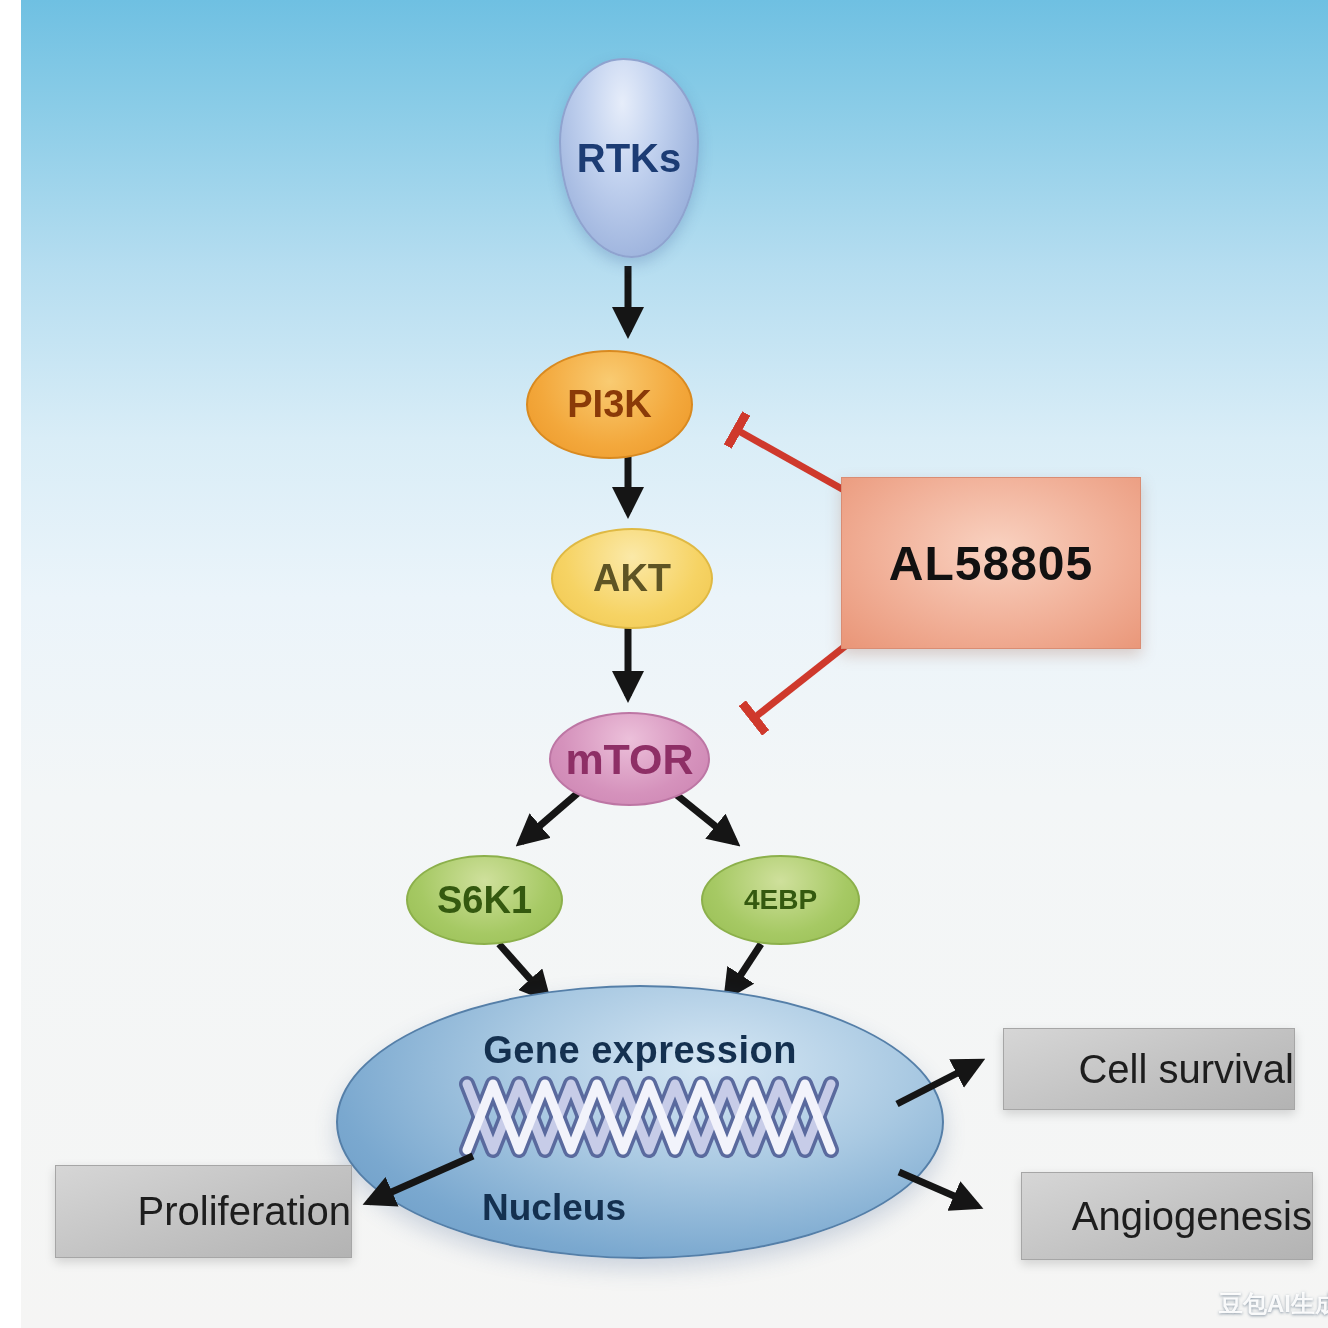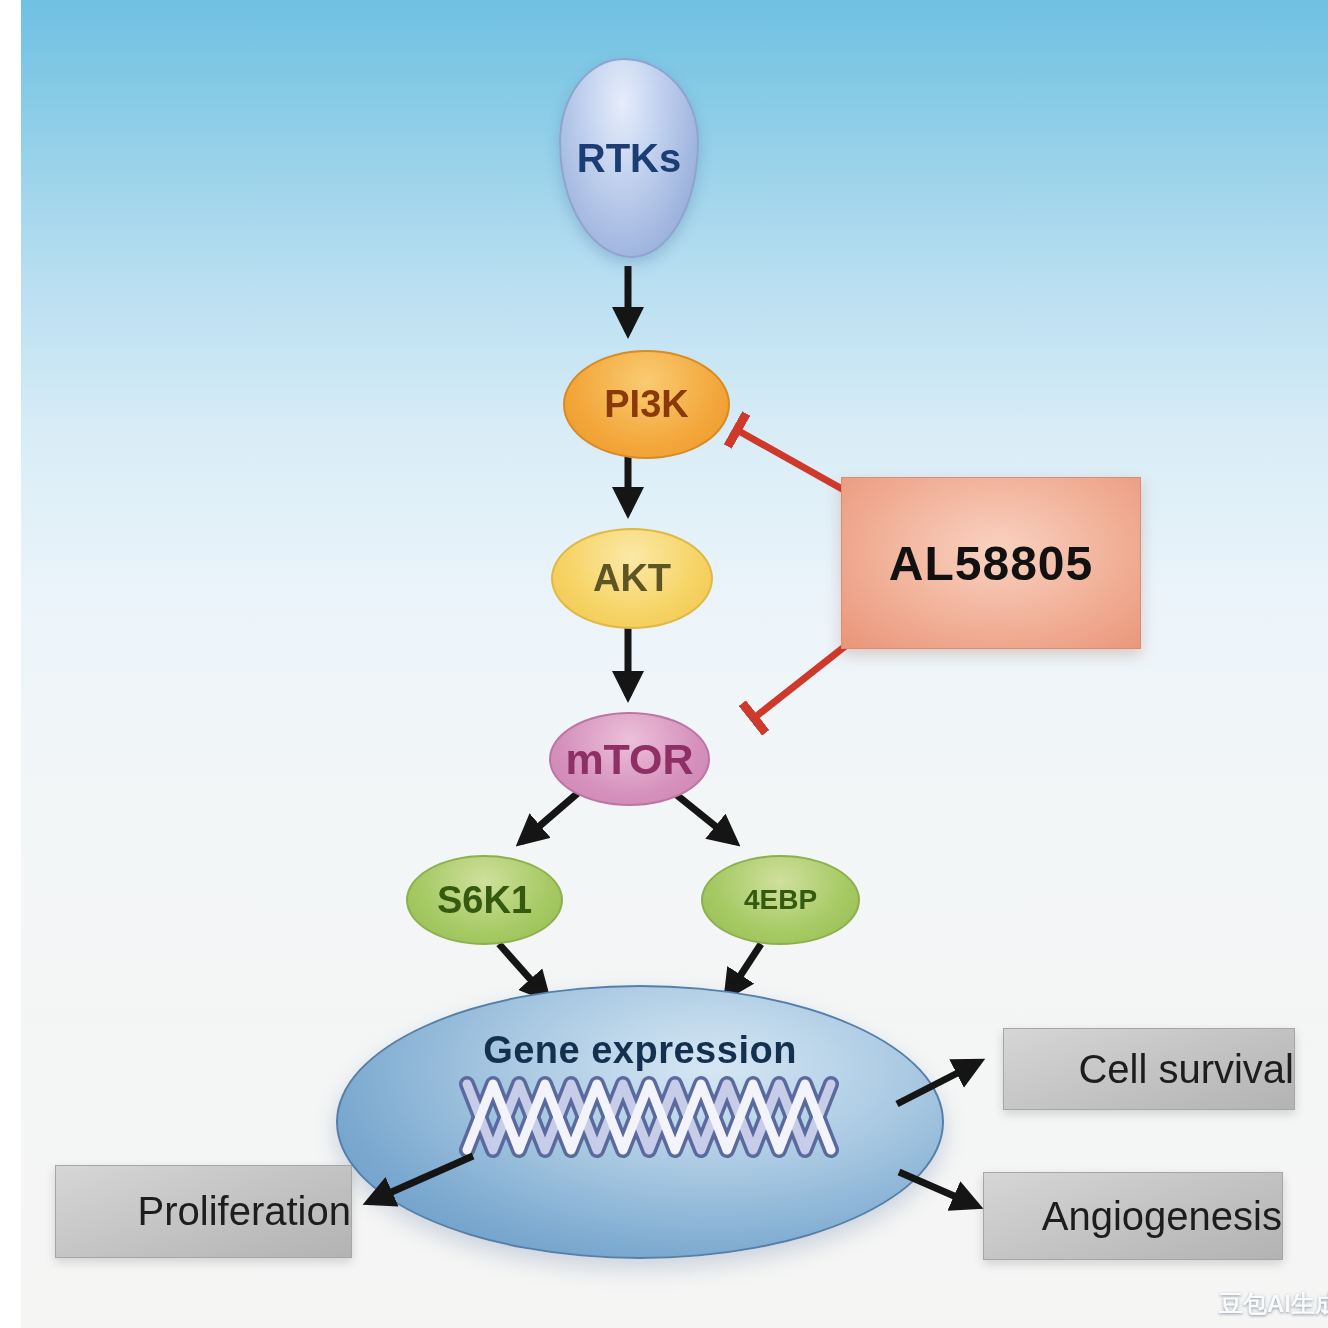--- a/index.html
+++ b/index.html
@@ -30,21 +30,21 @@
 
   .rtks{
     left:538px;top:58px;width:136px;height:196px;
     background:radial-gradient(ellipse at 45% 22%, #e6edfa 0%, #c2d2ef 35%, #9db3dd 75%, #8aa2d2 100%);
     border:2px solid #8fa3cf;
     border-radius:46% 54% 48% 52% / 42% 42% 58% 58%;
     color:#1c3c74;font-size:40px;font-weight:600;
     box-shadow:0 6px 14px rgba(60,90,150,.25);
   }
   .pi3k{
-    left:542px;top:350px;width:163px;height:105px;
+    left:505px;top:350px;width:163px;height:105px;
     background:radial-gradient(ellipse at 50% 28%, #f9cb72 0%, #f3a83c 60%, #ec9626 100%);
     border:2px solid #d98a20;
     color:#8a3a08;font-size:38px;font-weight:600;
   }
   .akt{
     left:530px;top:528px;width:158px;height:97px;
     background:radial-gradient(ellipse at 50% 28%, #fbe9a8 0%, #f6d364 60%, #f0c64e 100%);
     border:2px solid #dfb943;
     color:#5e5424;font-size:38px;font-weight:600;
   }
@@ -91,21 +91,21 @@
   }
 
   .outbox{
     position:absolute;display:flex;align-items:center;justify-content:flex-end;
     background:linear-gradient(160deg,#d6d6d6 0%, #c2c2c2 55%, #b3b3b3 100%);
     border:1px solid #a6a6a6;
     color:#1d1d1d;font-size:40px;font-weight:500;z-index:2;
     box-shadow:0 4px 10px rgba(0,0,0,.15);
   }
   .cell-survival{left:982px;top:1028px;width:290px;height:80px;}
-  .angiogenesis{left:962px;top:1172px;width:290px;height:86px;padding-left:8px;}
+  .angiogenesis{left:1000px;top:1172px;width:290px;height:86px;}
   .proliferation{left:34px;top:1165px;width:295px;height:91px;}
 
   .watermark{
     position:absolute;right:10px;bottom:8px;z-index:4;
     color:rgba(255,255,255,.92);font-size:24px;font-weight:600;
     text-shadow:0 1px 3px rgba(90,110,130,.7);
   }
 </style>
 </head>
 <body>
@@ -169,20 +169,21 @@
 
     <svg width="604" height="270" viewBox="0 0 604 270" style="position:absolute;left:0;top:0;" xmlns="http://www.w3.org/2000/svg">
       <g fill="none" stroke-linejoin="round" stroke-linecap="round">
         <polyline stroke="#5a6a9e" stroke-width="16" points="129,163 155,97 181,163 207,97 233,163 259,97 285,163 311,97 337,163 363,97 389,163 415,97 441,163 467,97 493,163"></polyline>
         <polyline stroke="#5a6a9e" stroke-width="16" points="129,97 155,163 181,97 207,163 233,97 259,163 285,97 311,163 337,97 363,163 389,97 415,163 441,97 467,163 493,97"></polyline>
         <polyline stroke="#c7cce8" stroke-width="9" points="129,97 155,163 181,97 207,163 233,97 259,163 285,97 311,163 337,97 363,163 389,97 415,163 441,97 467,163 493,97"></polyline>
         <polyline stroke="#f2f3fb" stroke-width="9" points="129,163 155,97 181,163 207,97 233,163 259,97 285,163 311,97 337,163 363,97 389,163 415,97 441,163 467,97 493,163"></polyline>
       </g>
     </svg>
 
+    <div class="nucleus-label">Nucleus</div>
   </div>
 
   <div class="outbox cell-survival">
     <span>Cell survival</span>
   </div>
   <div class="outbox angiogenesis">
     <span>Angiogenesis</span>
   </div>
   <div class="outbox proliferation">
     <span>Proliferation</span>

